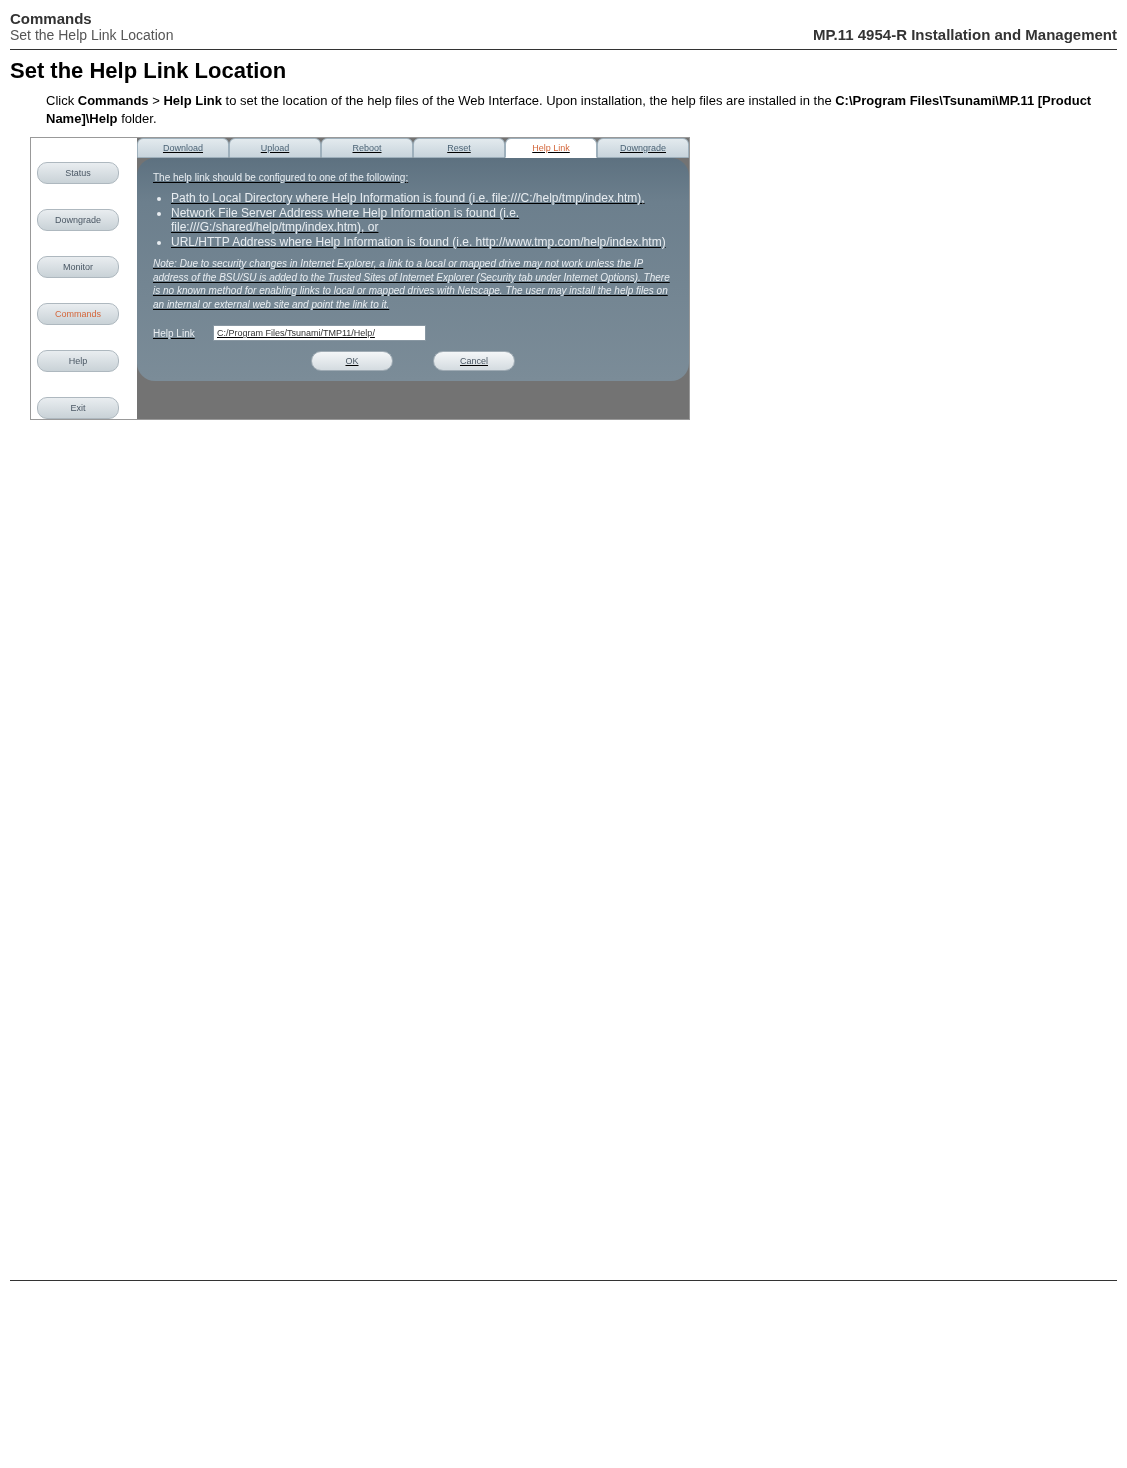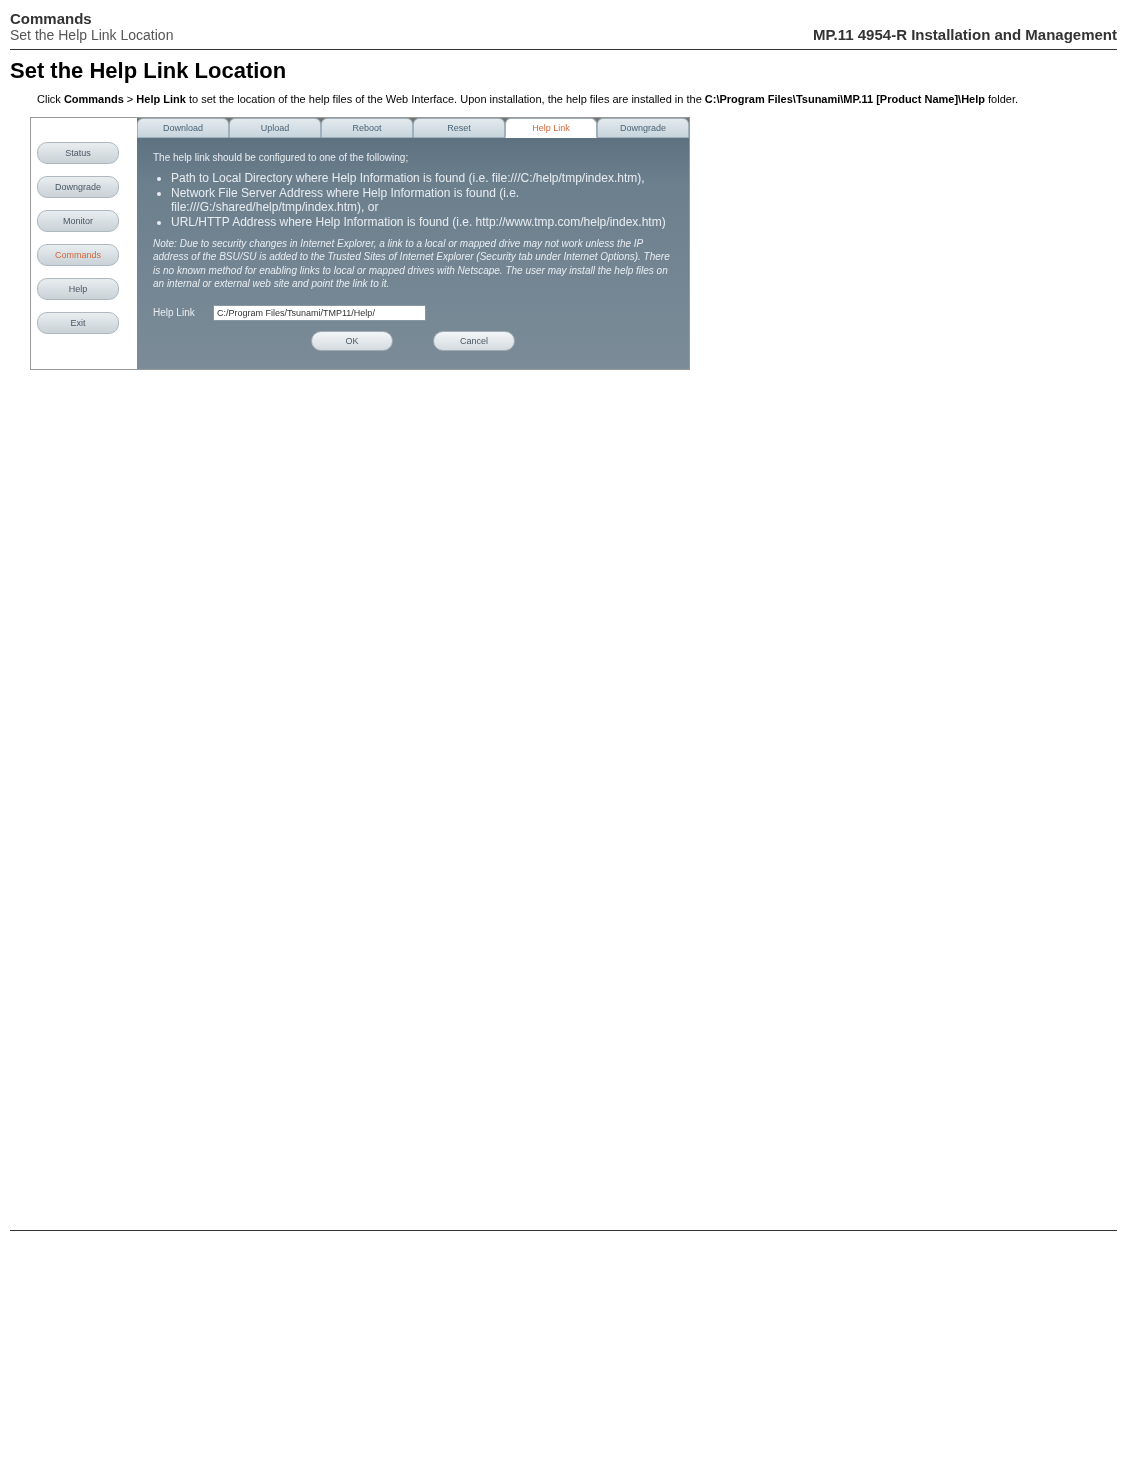--- a/index.html
+++ b/index.html
@@ -37,57 +37,58 @@
 .rule {
   border-top: 1.5px solid #333;
   margin: 4px 0 8px 0;
 }
 h1.section {
   font-size: 22px;
   font-weight: bold;
   margin: 8px 0 8px 0;
 }
 .para {
-  font-size: 11px;
+  font-size: 13px;
   line-height: 1.35;
-  margin: 6px 0 10px 27px;
+  margin: 6px 0 10px 36px;
 }
 .screenshot {
   margin: 10px 0 0 20px;
   width: 658px;
   border: 1px solid #999;
   background: #fff;
   font-family: Tahoma, Arial, sans-serif;
   display: flex;
 }
 .side-col {
   width: 106px;
   background: #fff;
   padding-top: 24px;
   display: flex;
   flex-direction: column;
-  gap: 12px;
+  gap: 25px;
 }
 .side-btn {
   display: flex;
   align-items: center;
   justify-content: center;
   height: 20px;
   width: 80px;
   margin-left: 6px;
   border-radius: 10px;
   background: linear-gradient(#e9edf0,#c9d2d7);
   border: 1px solid #aeb8bf;
   font-size: 9px;
   color: #4a5764;
 }
 .side-btn.active { color: #d4663a; }
 .main-col {
   flex: 1;
   background: #737373;
+  text-decoration: underline;
 }
 .tabbar {
   display: flex;
   height: 20px;
 }
 .tab {
   flex: 1;
   border: 1px solid #9eb0bc;
   border-bottom: 1px solid #9eb0bc;
   border-top-left-radius: 6px;
@@ -99,23 +100,24 @@
   align-items: center;
   justify-content: center;
 }
 .tab.active {
   background: #fff;
   border-bottom-color: #fff;
   color: #d4663a;
 }
 .content-area {
   background: linear-gradient(#5d7180,#6c7f8d 20%,#7b8c98);
-  padding: 14px 16px 18px 16px;
+  padding: 14px 16px 10px 16px;
   color: #e8edf1;
   font-size: 10px;
+  border-radius: 18px;
 }
 .intro { margin-bottom: 8px; }
 .bullets { margin: 0 0 8px 18px; padding: 0; }
 .bullets li { margin: 1px 0; font-size: 12px; }
 .note-block { font-style: italic; margin: 6px 0 14px 0; line-height: 1.35; }
 .formrow { display: flex; align-items: center; gap: 10px; margin-top: 10px; }
 .formrow label { font-size: 10px; min-width: 50px; }
 .formrow input {
   background: #fff;
   border: 1px solid #8897a2;

